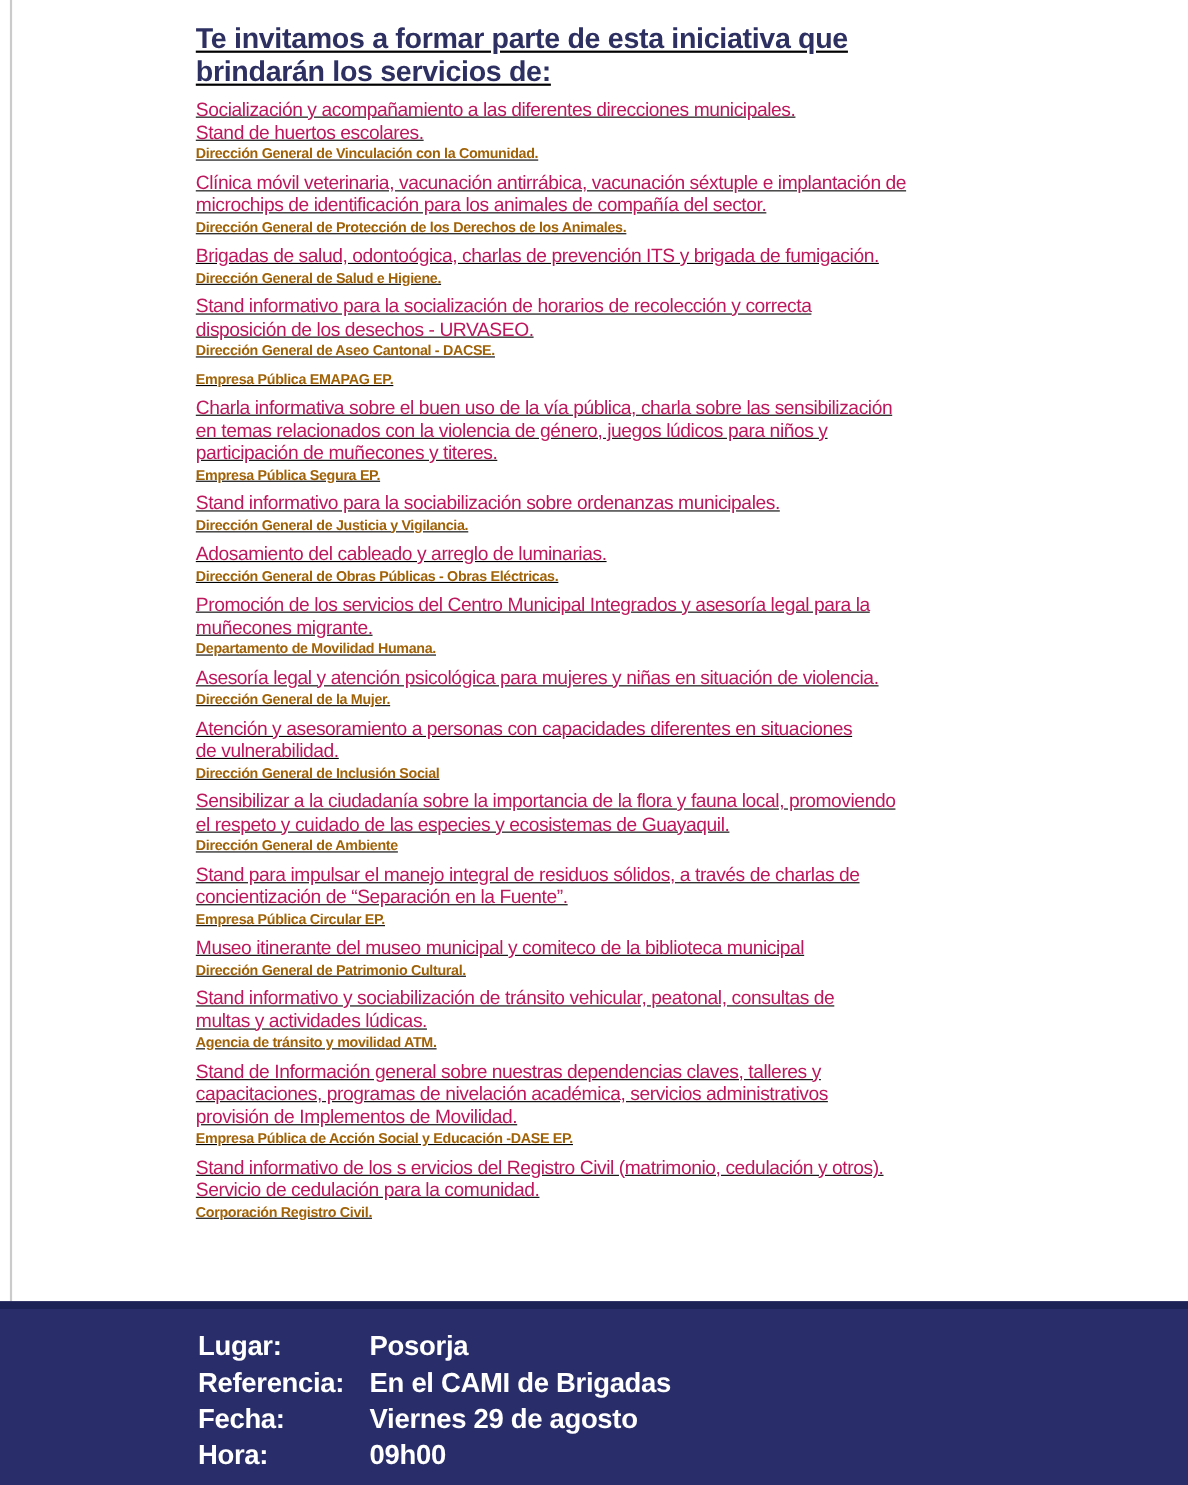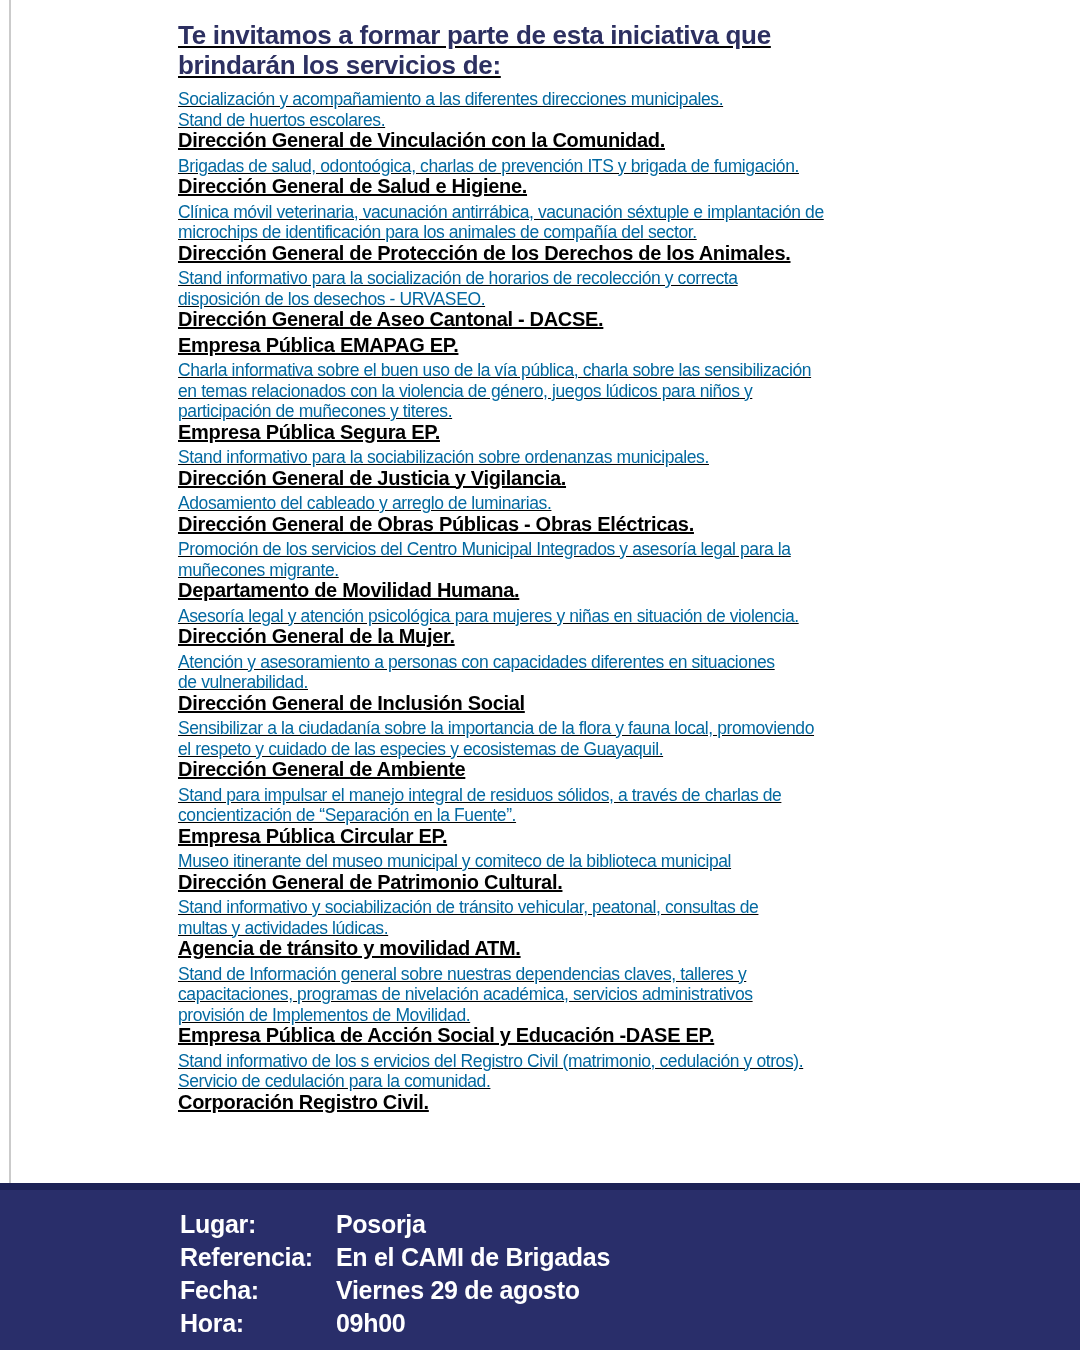--- a/index.html
+++ b/index.html
@@ -22,27 +22,27 @@
   }
   .title {
     font-size: 26px; line-height: 30px; font-weight: bold;
     color: #2d3061; letter-spacing: -0.3px;
     margin: 0 0 9px 0;
     white-space: pre-line;
   }
   .section { margin-bottom: 5px; }
   .desc {
     font-size: 17.5px; line-height: 20.5px;
-    color: #0369a1; letter-spacing: -0.4px;
+    color: #be185d; letter-spacing: -0.4px;
     margin: 0;
     white-space: pre-line;
   }
   .org {
-    font-size: 20px; line-height: 20.5px; font-weight: bold;
-    color: #000000; letter-spacing: -0.3px;
+    font-size: 13px; line-height: 20.5px; font-weight: bold;
+    color: #a16207; letter-spacing: -0.3px;
     margin: 0;
   }
   .footer {
     position: absolute; left: 0; bottom: 0;
     width: 1080px; height: 167px;
     background: #292e6a;
     border-top: 7px solid #1d2256;
     box-sizing: border-box;
     padding: 18px 0 0 180px;
   }
@@ -61,27 +61,27 @@
 <div class="content">
   <h1 class="title">Te invitamos a formar parte de esta iniciativa que
 brindarán los servicios de:</h1>
 
   <div class="section">
     <p class="desc">Socialización y acompañamiento a las diferentes direcciones municipales.
 Stand de huertos escolares.</p>
     <p class="org">Dirección General de Vinculación con la Comunidad.</p>
   </div>
   <div class="section">
-    <p class="desc">Brigadas de salud, odontoógica, charlas de prevención ITS y brigada de fumigación.</p>
-    <p class="org">Dirección General de Salud e Higiene.</p>
-  </div>
-  <div class="section">
     <p class="desc">Clínica móvil veterinaria, vacunación antirrábica, vacunación séxtuple e implantación de
 microchips de identificación para los animales de compañía del sector.</p>
     <p class="org">Dirección General de Protección de los Derechos de los Animales.</p>
+  </div>
+  <div class="section">
+    <p class="desc">Brigadas de salud, odontoógica, charlas de prevención ITS y brigada de fumigación.</p>
+    <p class="org">Dirección General de Salud e Higiene.</p>
   </div>
   <div class="section">
     <p class="desc">Stand informativo para la socialización de horarios de recolección y correcta
 disposición de los desechos - URVASEO.</p>
     <p class="org">Dirección General de Aseo Cantonal - DACSE.</p>
   </div>
   <div class="section">
     <p class="org">Empresa Pública EMAPAG EP.</p>
   </div>
   <div class="section">

